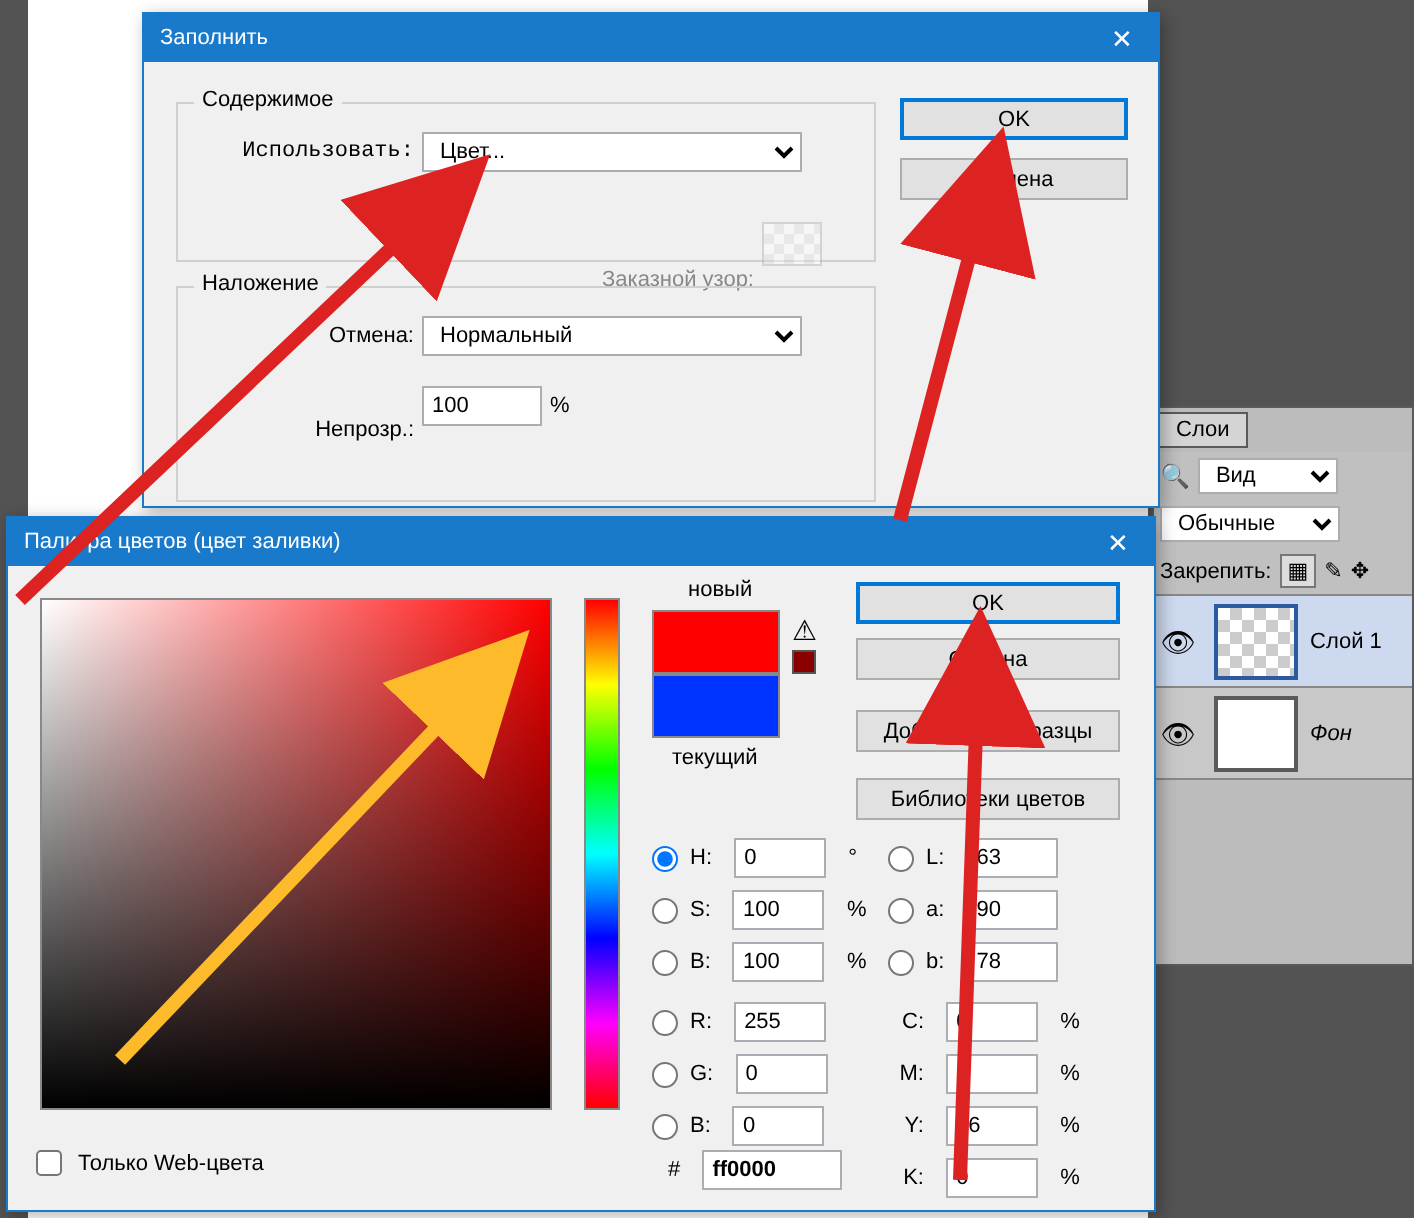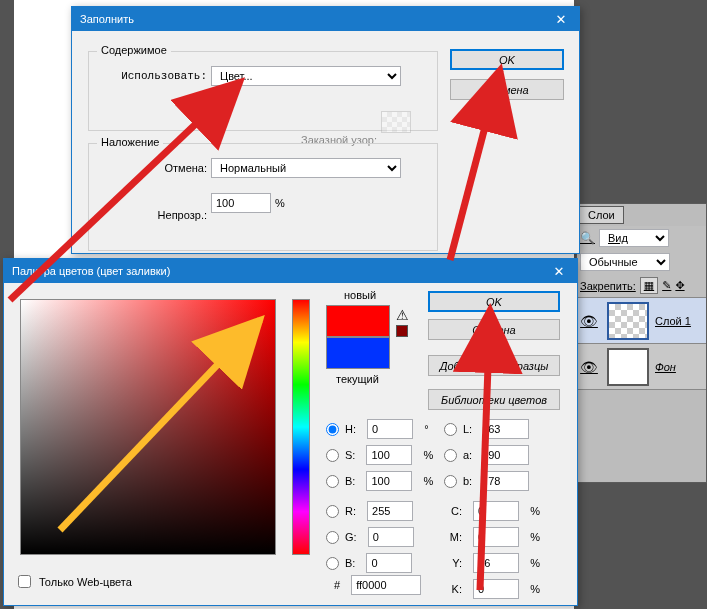--- a/index.html
+++ b/index.html
@@ -4,36 +4,36 @@
 <style>
   * { box-sizing: border-box; font-family: Tahoma, Arial, sans-serif; font-size: 11px; }
   body { margin: 0; background: #fff; width: 707px; height: 609px; position: relative; overflow: hidden; }
   .gray-bg { position: absolute; background: #535353; }
   .dialog { position: absolute; background: #f0f0f0; border: 1px solid #1979ca; box-shadow: 2px 2px 8px rgba(0,0,0,0.3); }
   .titlebar { background: #1979ca; color: #fff; height: 24px; display: flex; align-items: center; padding: 0 8px; justify-content: space-between; }
   .titlebar .title { font-size: 11px; }
   .close-x { width: 20px; text-align: center; cursor: pointer; font-size: 13px; }
   .group { position: absolute; border: 1px solid #d0d0d0; }
   .group-label { position: absolute; top: -8px; left: 8px; background: #f0f0f0; padding: 0 4px; font-size: 11px; color: #000; }
-  .btn { background: #e1e1e1; border: 1px solid #adadad; height: 21px; display: flex; align-items: center; justify-content: center; cursor: pointer; font-size: 11px; font-style: italic; }
+  .btn { background: #e1e1e1; border: 1px solid #adadad; height: 21px; display: flex; align-items: center; justify-content: center; cursor: pointer; font-size: 11px; }
   .btn.primary { border: 2px solid #0078d7; }
   .label { text-align: right; color: #000; }
   .label.dim { color: #888; margin-top: 36px; }
   select, input[type=text] { border: 1px solid #abadb3; background: #fff; height: 20px; padding: 0 4px; font-size: 11px; }
   input[type=checkbox] { margin: 0 4px 0 0; vertical-align: middle; }
   input[type=radio] { margin: 0 2px 0 0; vertical-align: middle; }
   .num-input { width: 46px; text-align: left; }
   .row { display: flex; align-items: center; gap: 4px; }
   
   .color-field { position: absolute; width: 256px; height: 256px; border: 1px solid #888; 
     background: linear-gradient(to top, #000, rgba(0,0,0,0)), linear-gradient(to right, #fff, #ff0000); }
   .hue-strip { position: absolute; width: 18px; height: 256px; border: 1px solid #888;
     background: linear-gradient(to bottom, #f00, #ff0, #0f0, #0ff, #00f, #f0f, #f00); }
   .swatch { position: absolute; width: 64px; height: 32px; border: 1px solid #888; }
-  .panel { position: absolute; background: #a7a7a7; border: 1px solid #5a5a5a; text-decoration: underline; }
+  .panel { position: absolute; background: #a7a7a7; border: 1px solid #5a5a5a; }
   .panel-tab { background: #d4d4d4; border: 1px solid #5a5a5a; padding: 2px 8px; display: inline-block; font-size: 11px; }
   .layer-row { display: flex; align-items: center; height: 46px; border-bottom: 1px solid #888; }
   .eye { width: 24px; text-align: center; font-size: 14px; }
   .thumb { width: 42px; height: 38px; border: 2px solid #5a5a5a; margin: 0 6px; }
   .checker { background: repeating-conic-gradient(#ccc 0 25%, #fff 0 50%) 0 0/12px 12px; }
   .arrow { position: absolute; pointer-events: none; }
   .pattern-box { border:1px solid #aaa; width:30px; height:22px; background: repeating-conic-gradient(#ddd 0 25%, #fff 0 50%) 0 0/10px 10px; opacity:.4; }
 </style>
 </head>
 <body>
@@ -164,21 +164,21 @@
     <div class="row" style="margin-top:6px;"><span style="width:18px; text-align:right;">Y:</span>&nbsp;<input type="text" class="num-input" value="96" style="">&nbsp;<span>%</span></div>
     <div class="row" style="margin-top:6px;"><span style="width:18px; text-align:right;">K:</span>&nbsp;<input type="text" class="num-input" value="0" style="">&nbsp;<span>%</span></div>
   </div>
 
   <div class="row" style="position:absolute; left:14px; top:316px;">
     <input type="checkbox" style="">
     <span>Только Web-цвета</span>
   </div>
   <div class="row" style="position:absolute; left:330px; top:316px;">
     <span>#</span>&nbsp;
-    <input type="text" style="width: 70px;" value="ff0000">
+    <input type="text" style="width: 70px; font-weight: bold;" value="ff0000">
   </div>
 </div>
 
 <svg class="arrow" style="left:0; top:0; width:707px; height:609px; position:absolute;">
   <defs>
       <marker id="ah" markerWidth="12" markerHeight="12" refX="9" refY="5" orient="auto">
         <path d="M0,0 L10,5 L0,10 Z" fill="#d22"></path>
       </marker>
     </defs>
   <line x1="10" y1="300" x2="240" y2="82" stroke="#d22" stroke-width="7" marker-end="url(#ah)"></line>

